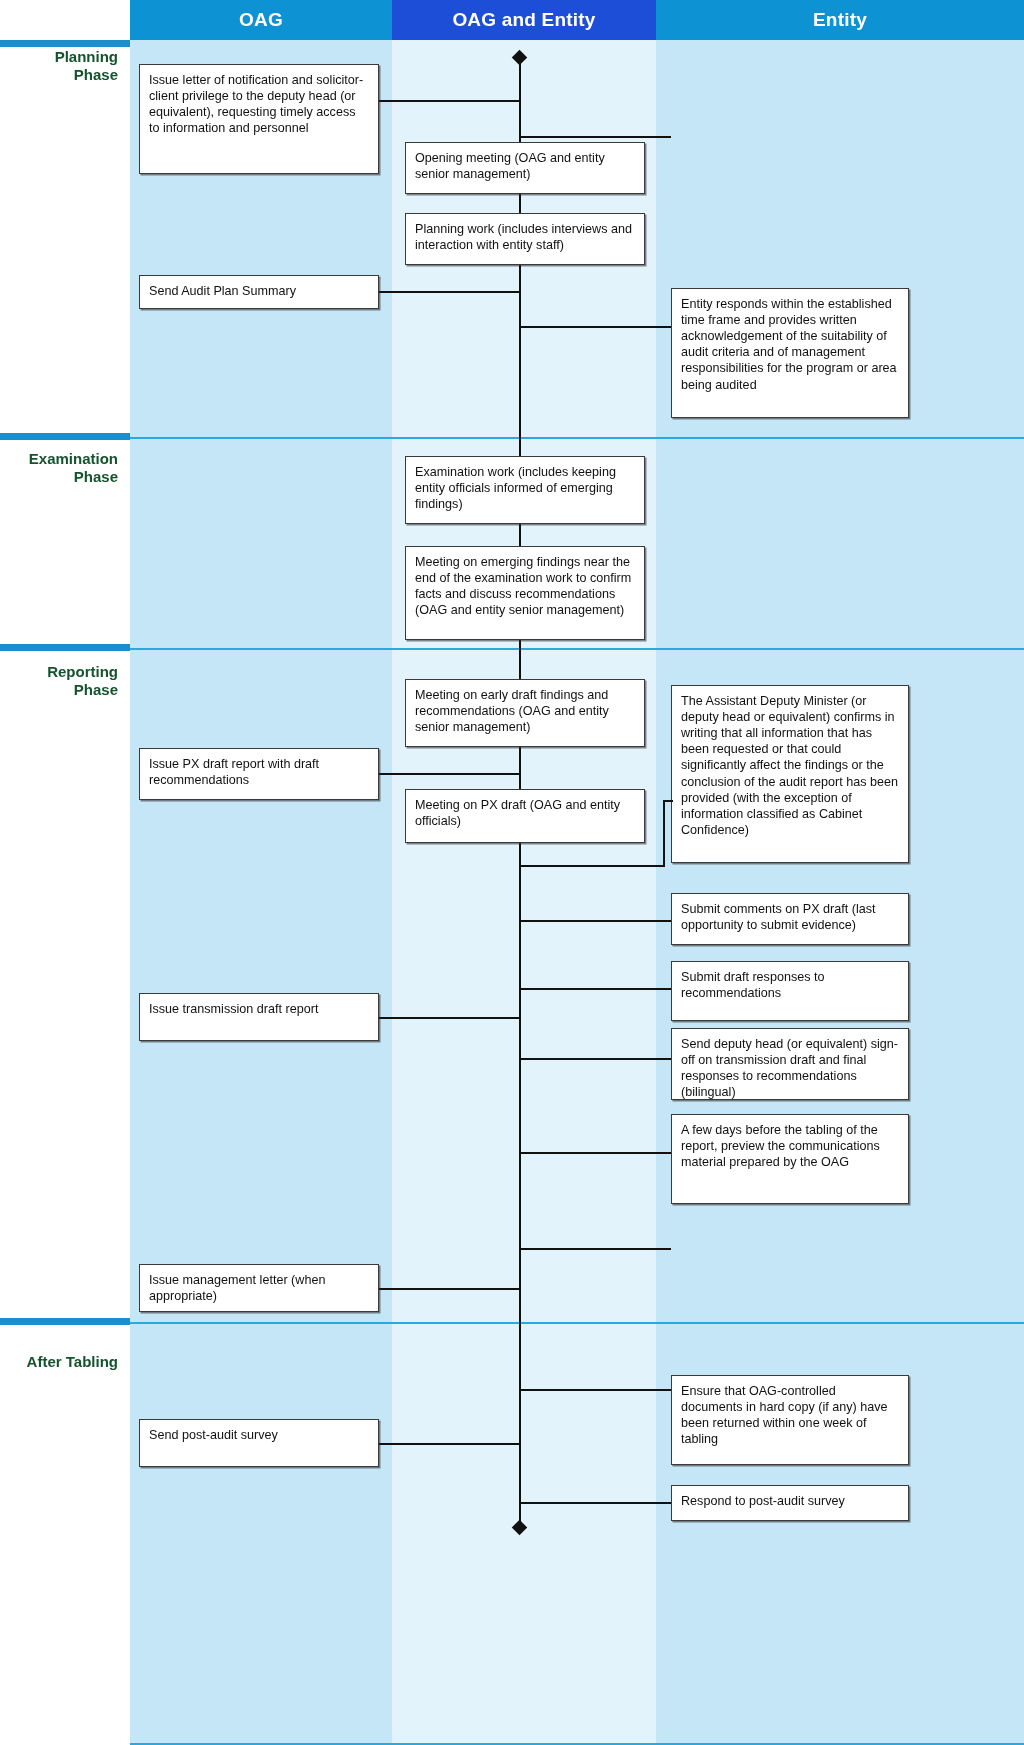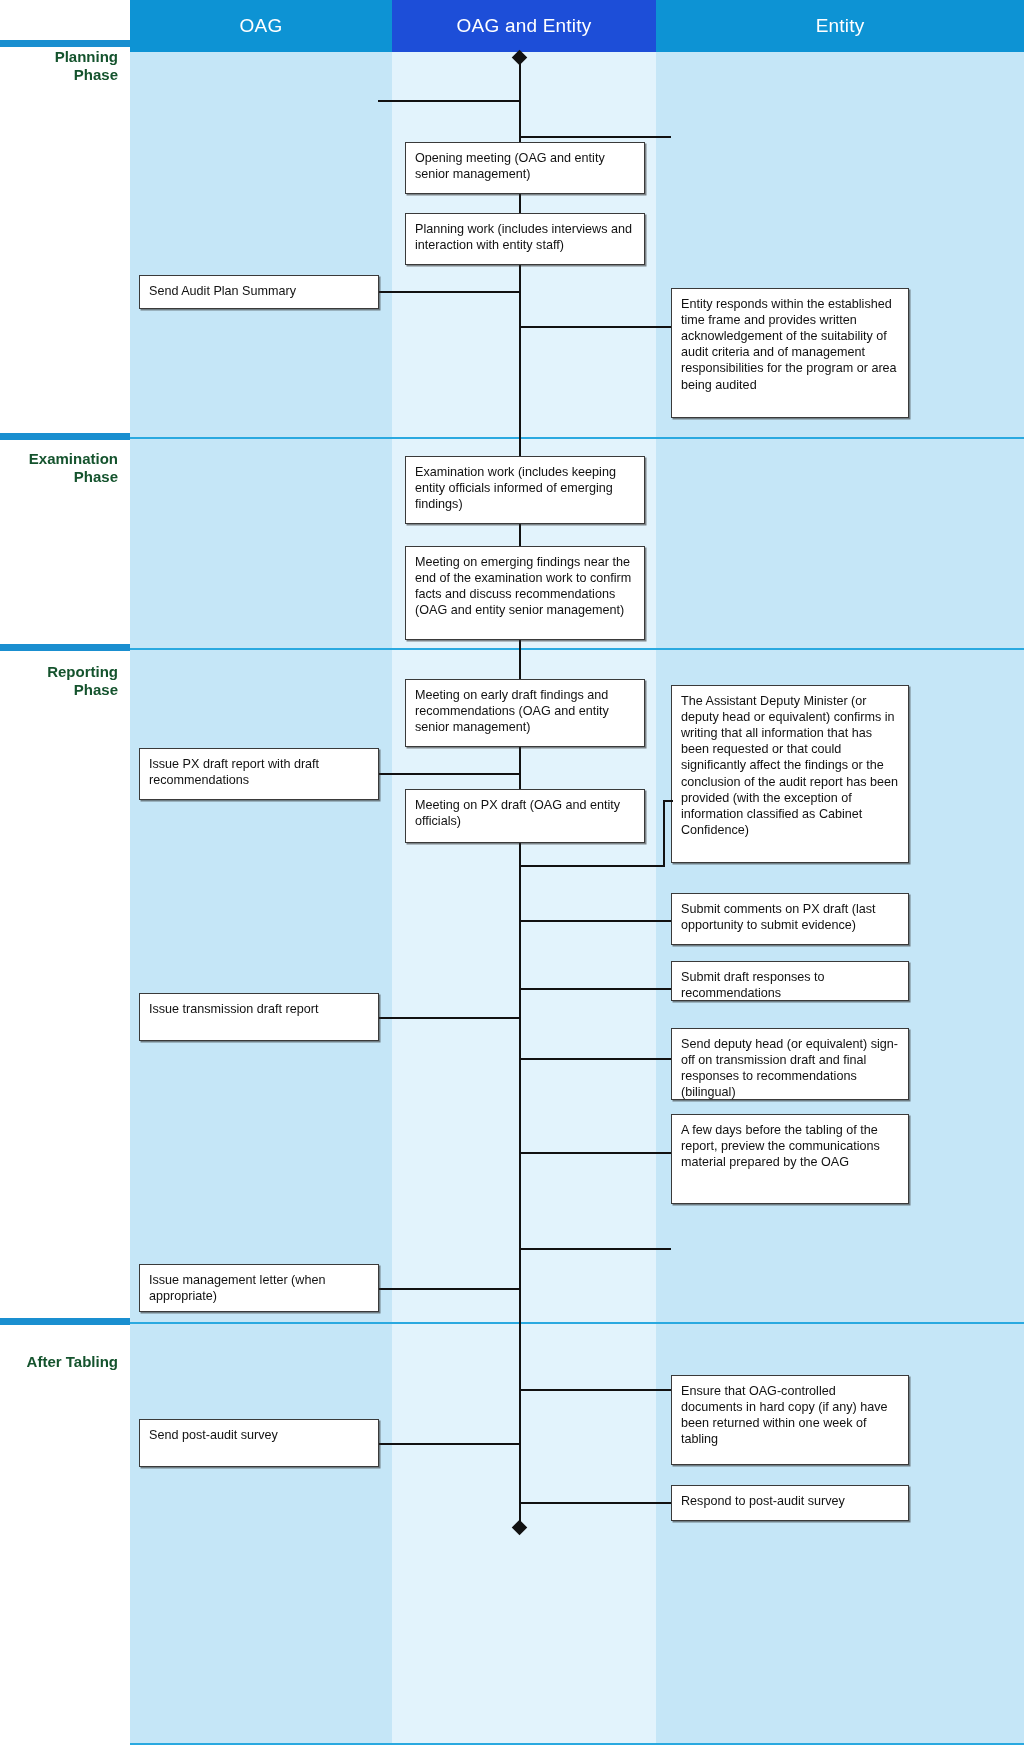--- a/index.html
+++ b/index.html
@@ -6,22 +6,22 @@
   body{font-family:"Liberation Sans",sans-serif;}
   #stage{position:relative;width:1024px;height:1745px;overflow:hidden;background:#fff;}
 
   
   .band{position:absolute;top:40px;bottom:0;}
   .band-oag{left:130px;width:262px;background:#c5e6f7;}
   .band-both{left:392px;width:264px;background:#e2f3fc;}
   .band-entity{left:656px;width:368px;background:#c5e6f7;}
 
   
-  .hdr{position:absolute;top:0;height:52px;display:flex;align-items:center;justify-content:center;
-       color:#ffffff;font-size:19px;font-weight:400;letter-spacing:.2px;}
+  .hdr{position:absolute;top:0;height:40px;display:flex;align-items:center;justify-content:center;
+       color:#ffffff;font-size:19px;font-weight:700;letter-spacing:.2px;}
   .hdr-oag{left:130px;width:262px;background:#0d93d4;}
   .hdr-both{left:392px;width:264px;background:#1d4ed8;}
   .hdr-entity{left:656px;width:368px;background:#0d93d4;}
 
   
   .phase-tab{position:absolute;left:0;width:130px;height:7px;background:#1a8fd0;}
   .phase-rule{position:absolute;left:130px;right:0;height:2px;background:#2aa9e0;}
   .phase-label{position:absolute;left:0;width:118px;text-align:right;
                font-size:15px;font-weight:700;color:#14532d;line-height:1.18;}
 
@@ -69,20 +69,23 @@
   <div class="phase-tab" style="top:1318px"></div>
   <div class="phase-label" style="top:1353px">After Tabling</div>
 
   <div class="diamond" style="left:514px;top:52px"></div>
   <div class="ln vline" style="left:518.5px;top:58px;height:1470px"></div>
   <div class="diamond" style="left:514px;top:1522px"></div>
 
   <div class="ln hline" style="left:378px;top:100px;width:142px"></div>
   <div class="ln hline" style="left:519px;top:136px;width:152px"></div>
 
+  <div class="box" style="left:139px;top:64px;width:240px;height:110px">
+    <span>Issue letter of notification and solicitor-client privilege to the deputy head (or equivalent), requesting timely access to information and personnel</span>
+  </div>
 
 
   <div class="box" style="left:405px;top:142px;width:240px;height:52px">
     <span>Opening meeting (OAG and entity senior management)</span>
   </div>
 
   <div class="box" style="left:405px;top:213px;width:240px;height:52px">
     <span>Planning work (includes interviews and interaction with entity staff)</span>
   </div>
 
@@ -125,21 +128,21 @@
   <div class="ln hline" style="left:519px;top:865px;width:146px"></div>
   <div class="ln vline" style="left:663px;top:800px;height:67px"></div>
   <div class="ln hline" style="left:663px;top:800px;width:10px"></div>
 
   <div class="ln hline" style="left:519px;top:920px;width:152px"></div>
   <div class="box" style="left:671px;top:893px;width:238px;height:52px">
     <span>Submit comments on PX draft (last opportunity to submit evidence)</span>
   </div>
 
   <div class="ln hline" style="left:519px;top:988px;width:152px"></div>
-  <div class="box" style="left:671px;top:961px;width:238px;height:40px">
+  <div class="box" style="left:671px;top:961px;width:238px;height:60px">
     <span>Submit draft responses to recommendations</span>
   </div>
 
   <div class="ln hline" style="left:378px;top:1017px;width:142px"></div>
   <div class="box" style="left:139px;top:993px;width:240px;height:48px">
     <span>Issue transmission draft report</span>
   </div>
 
   <div class="ln hline" style="left:519px;top:1058px;width:152px"></div>
   <div class="box" style="left:671px;top:1028px;width:238px;height:72px">

